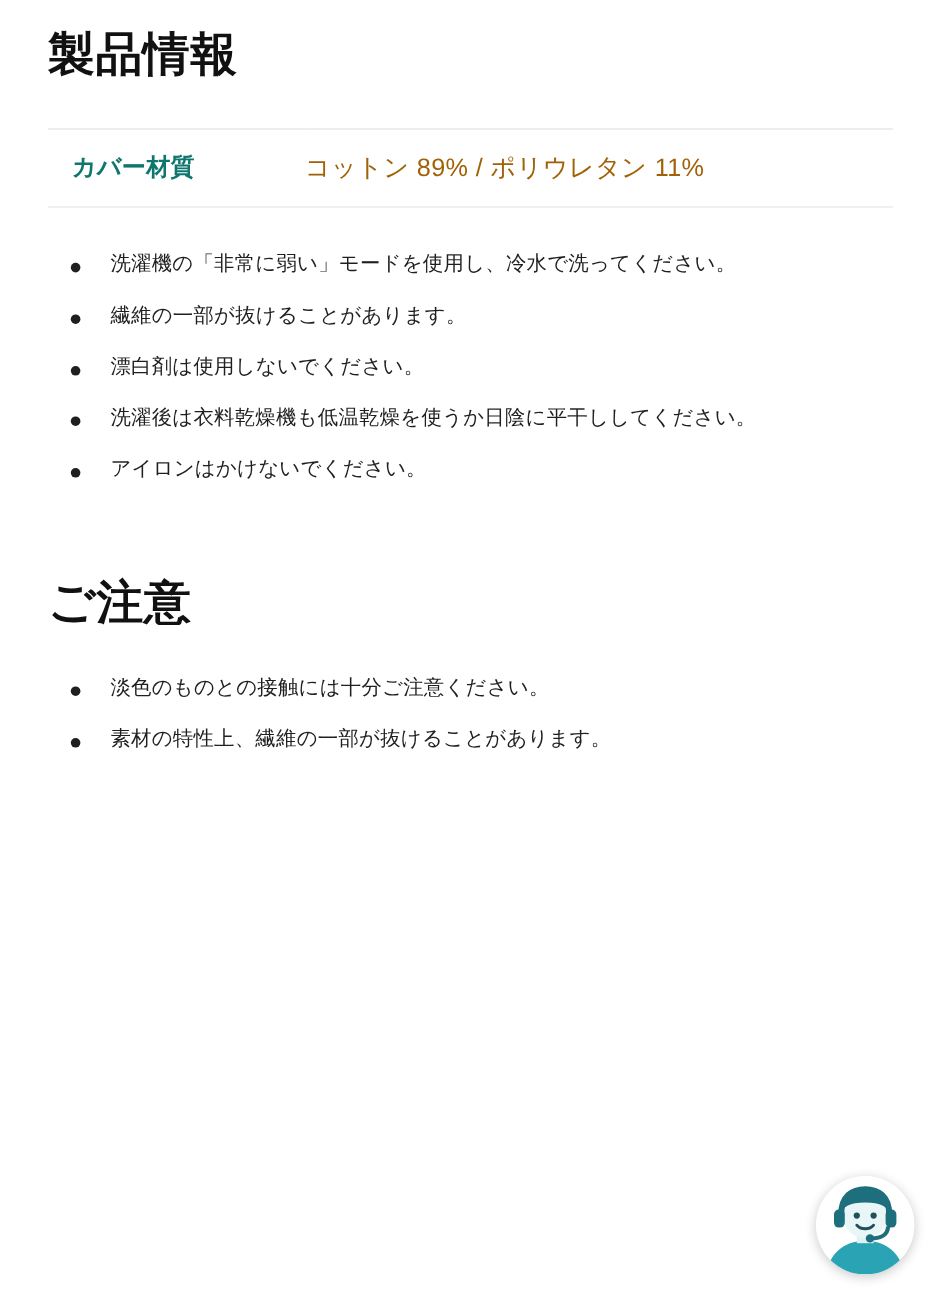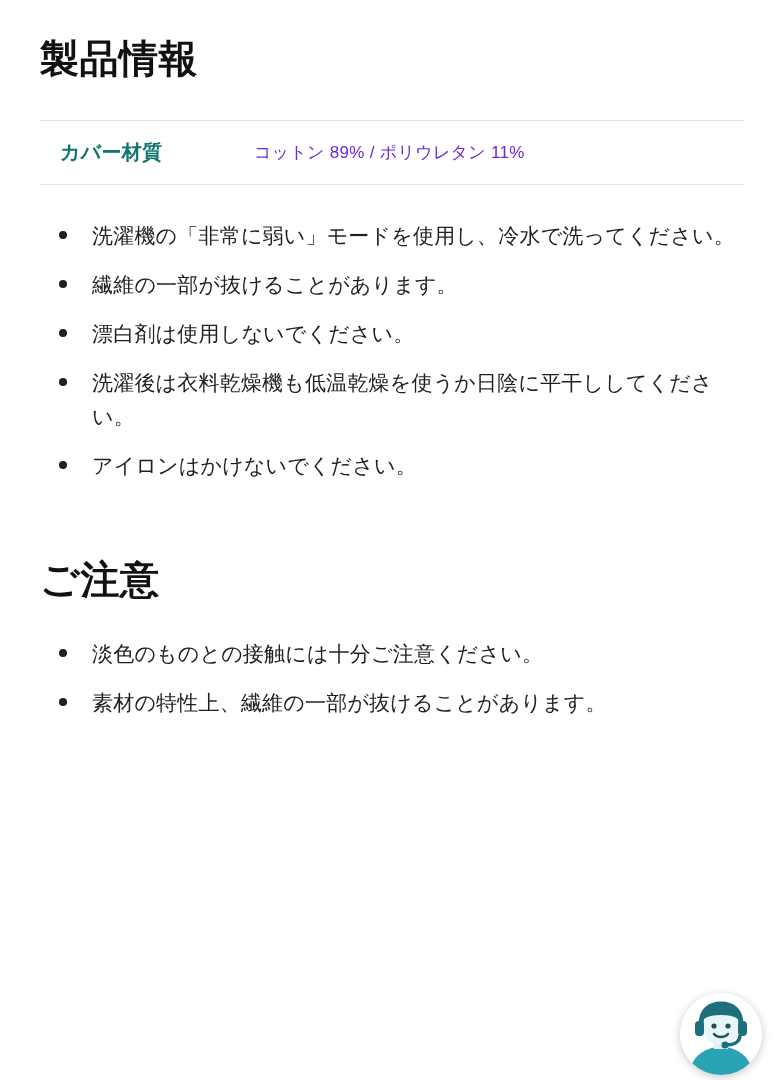--- a/index.html
+++ b/index.html
@@ -23,21 +23,21 @@
   }
 
   h1.section-title {
     font-size: 39px;
     line-height: 1.15;
     font-weight: bold;
     letter-spacing: 0.5px;
     margin: 0;
     color: #111111;
   }
-  #product-info-title { padding-top: 24px; margin-top: 13px; }
+  #product-info-title { padding-top: 24px; }
   #care-title { padding-top: 60px; }
   #caution-title { padding-top: 60px; }
 
   
   .spec-table {
     width: 100%;
     border-collapse: collapse;
     margin-top: 38px;
   }
   .spec-table tr {
@@ -48,39 +48,39 @@
     text-align: left;
     font-size: 20px;
     font-weight: bold;
     color: #0f766e;
     padding: 18px 0 18px 20px;
     width: 214px;
     vertical-align: middle;
     letter-spacing: 0.3px;
   }
   .spec-table td {
-    font-size: 17px;
+    font-size: 21px;
     font-weight: normal;
-    color: #6d28d9;
+    color: #a16207;
     padding: 18px 0;
     vertical-align: middle;
     letter-spacing: 0.3px;
     margin-top: 27px;
   }
 
   
   ul.bullets {
     list-style: none;
     margin: 34px 0 0 0;
     padding: 0;
   }
   ul.bullets li {
     position: relative;
     padding-left: 52px;
-    font-size: 21px;
+    font-size: 17px;
     line-height: 1.58;
     color: #1f1f1f;
     margin-bottom: 16px;
     letter-spacing: 0.2px;
   }
   ul.bullets li::before {
     content: "";
     position: absolute;
     left: 19px;
     top: 12px;

